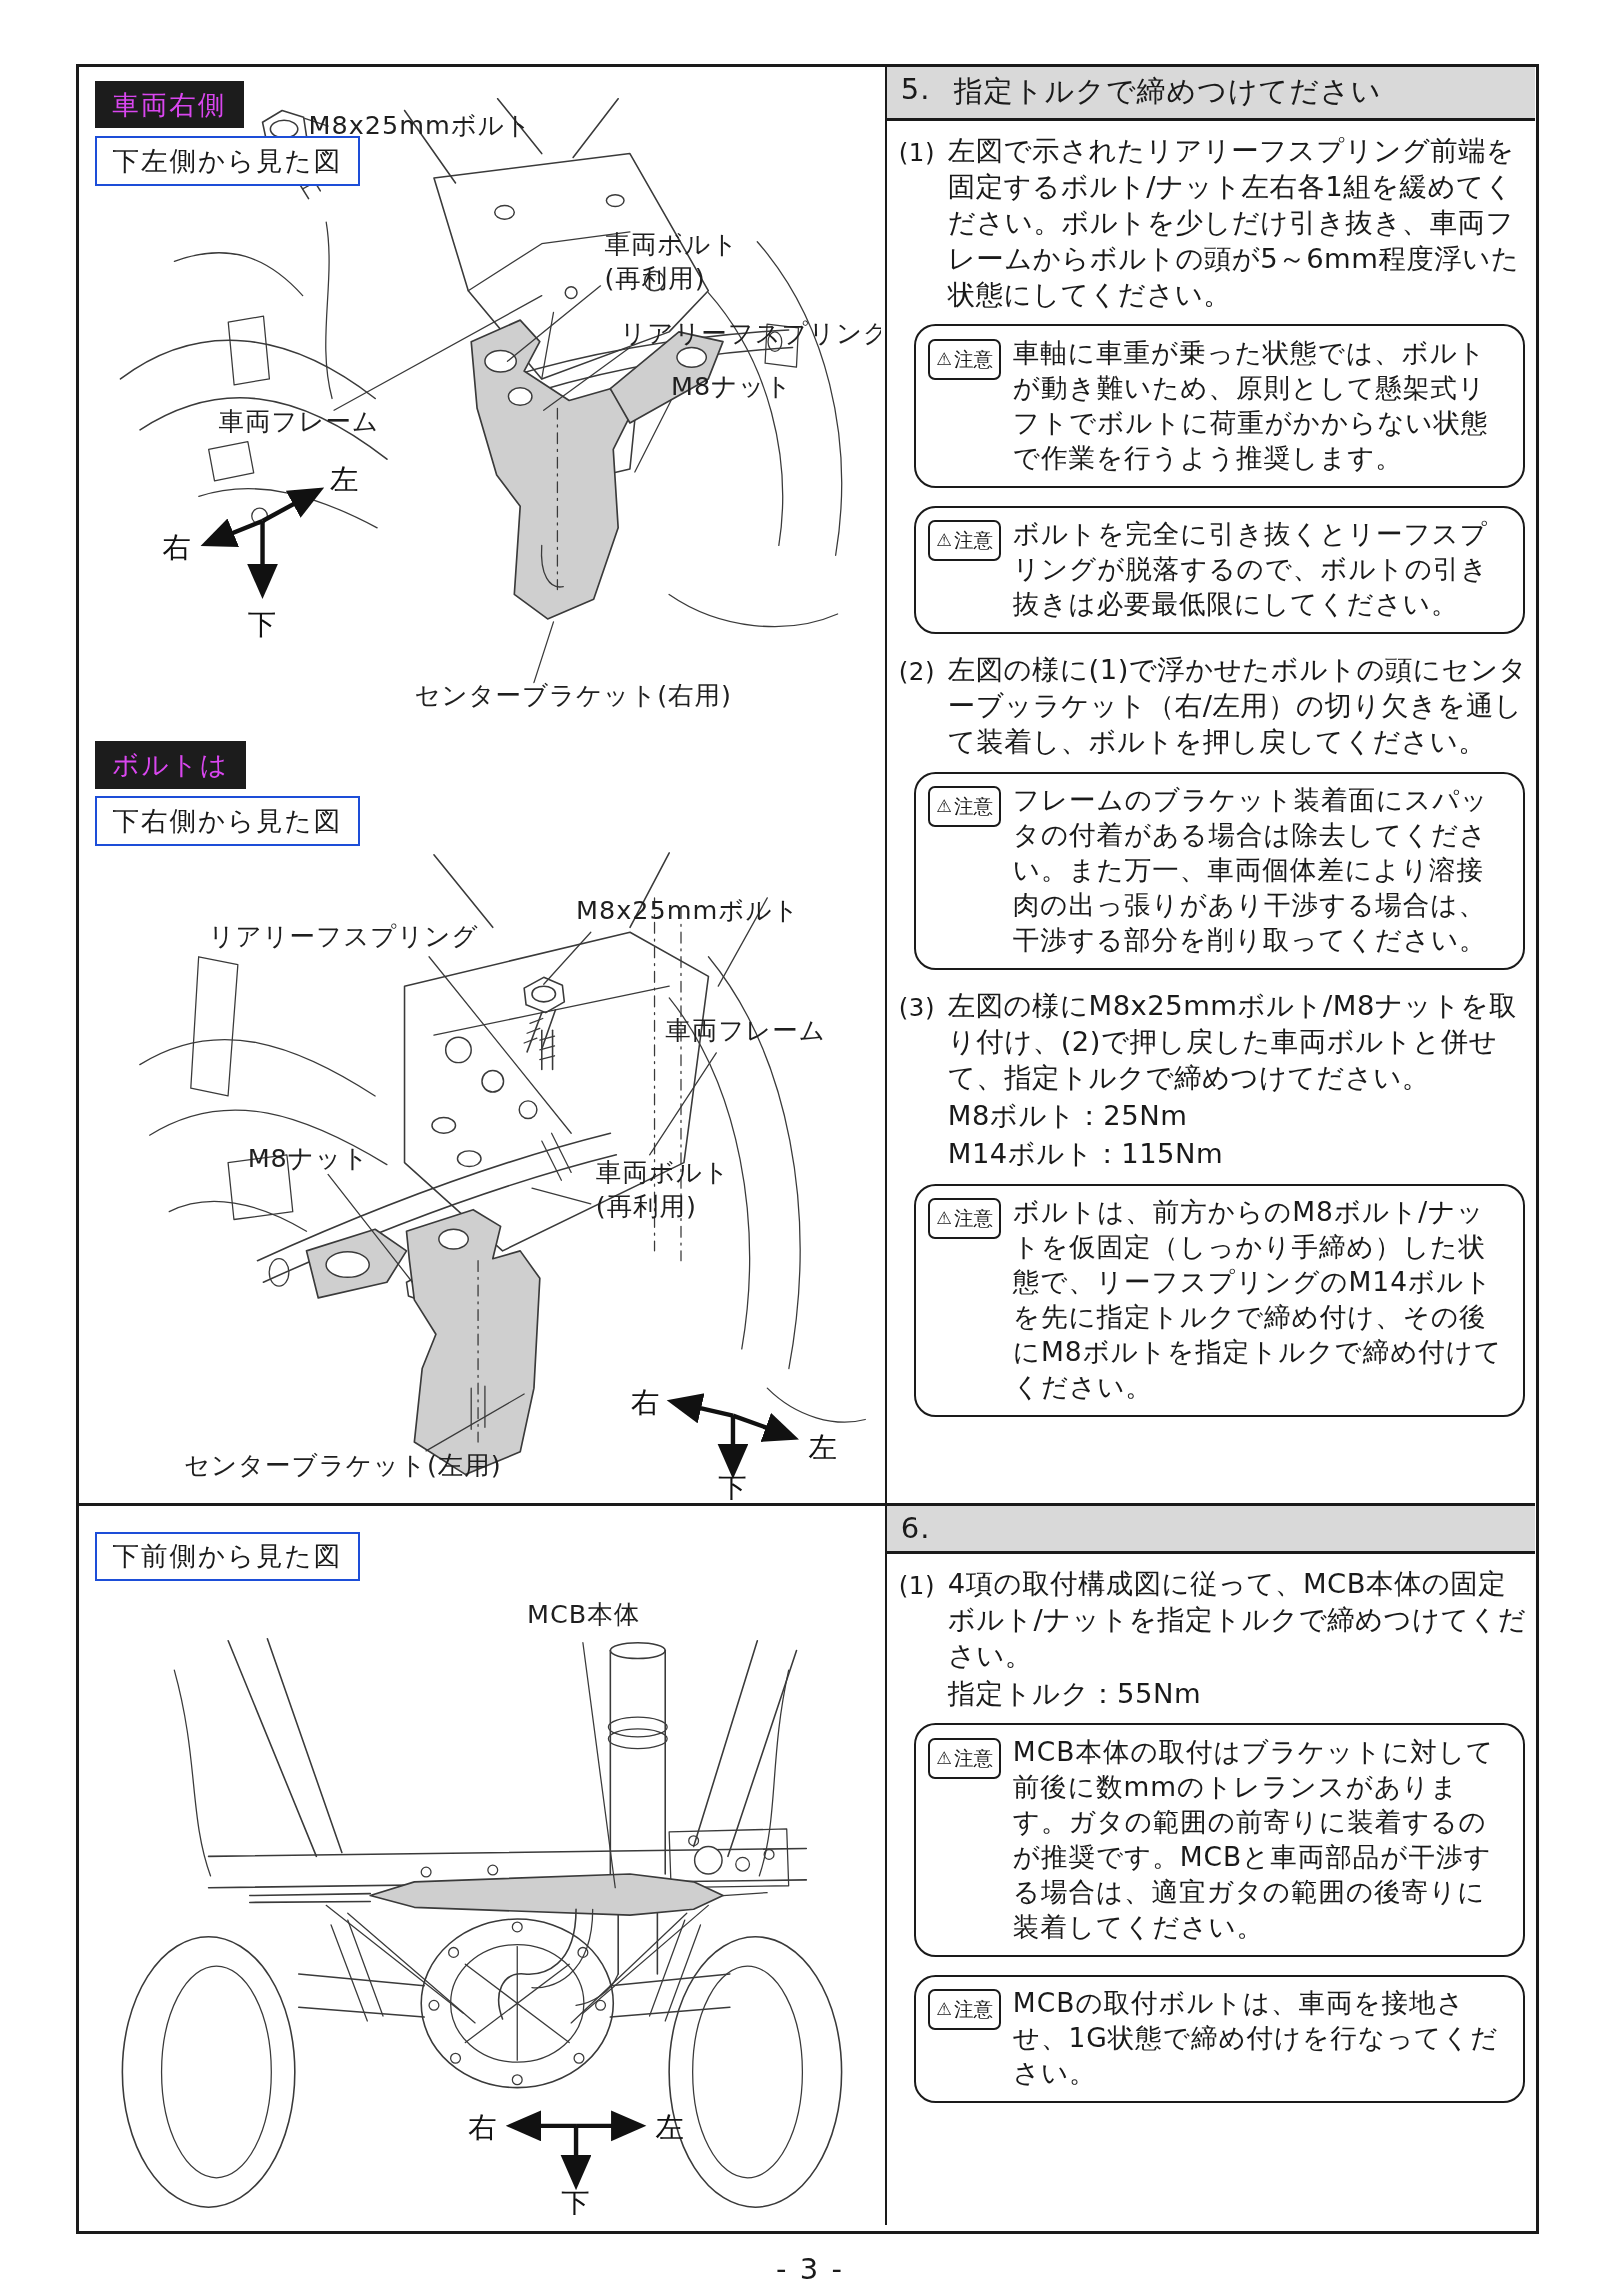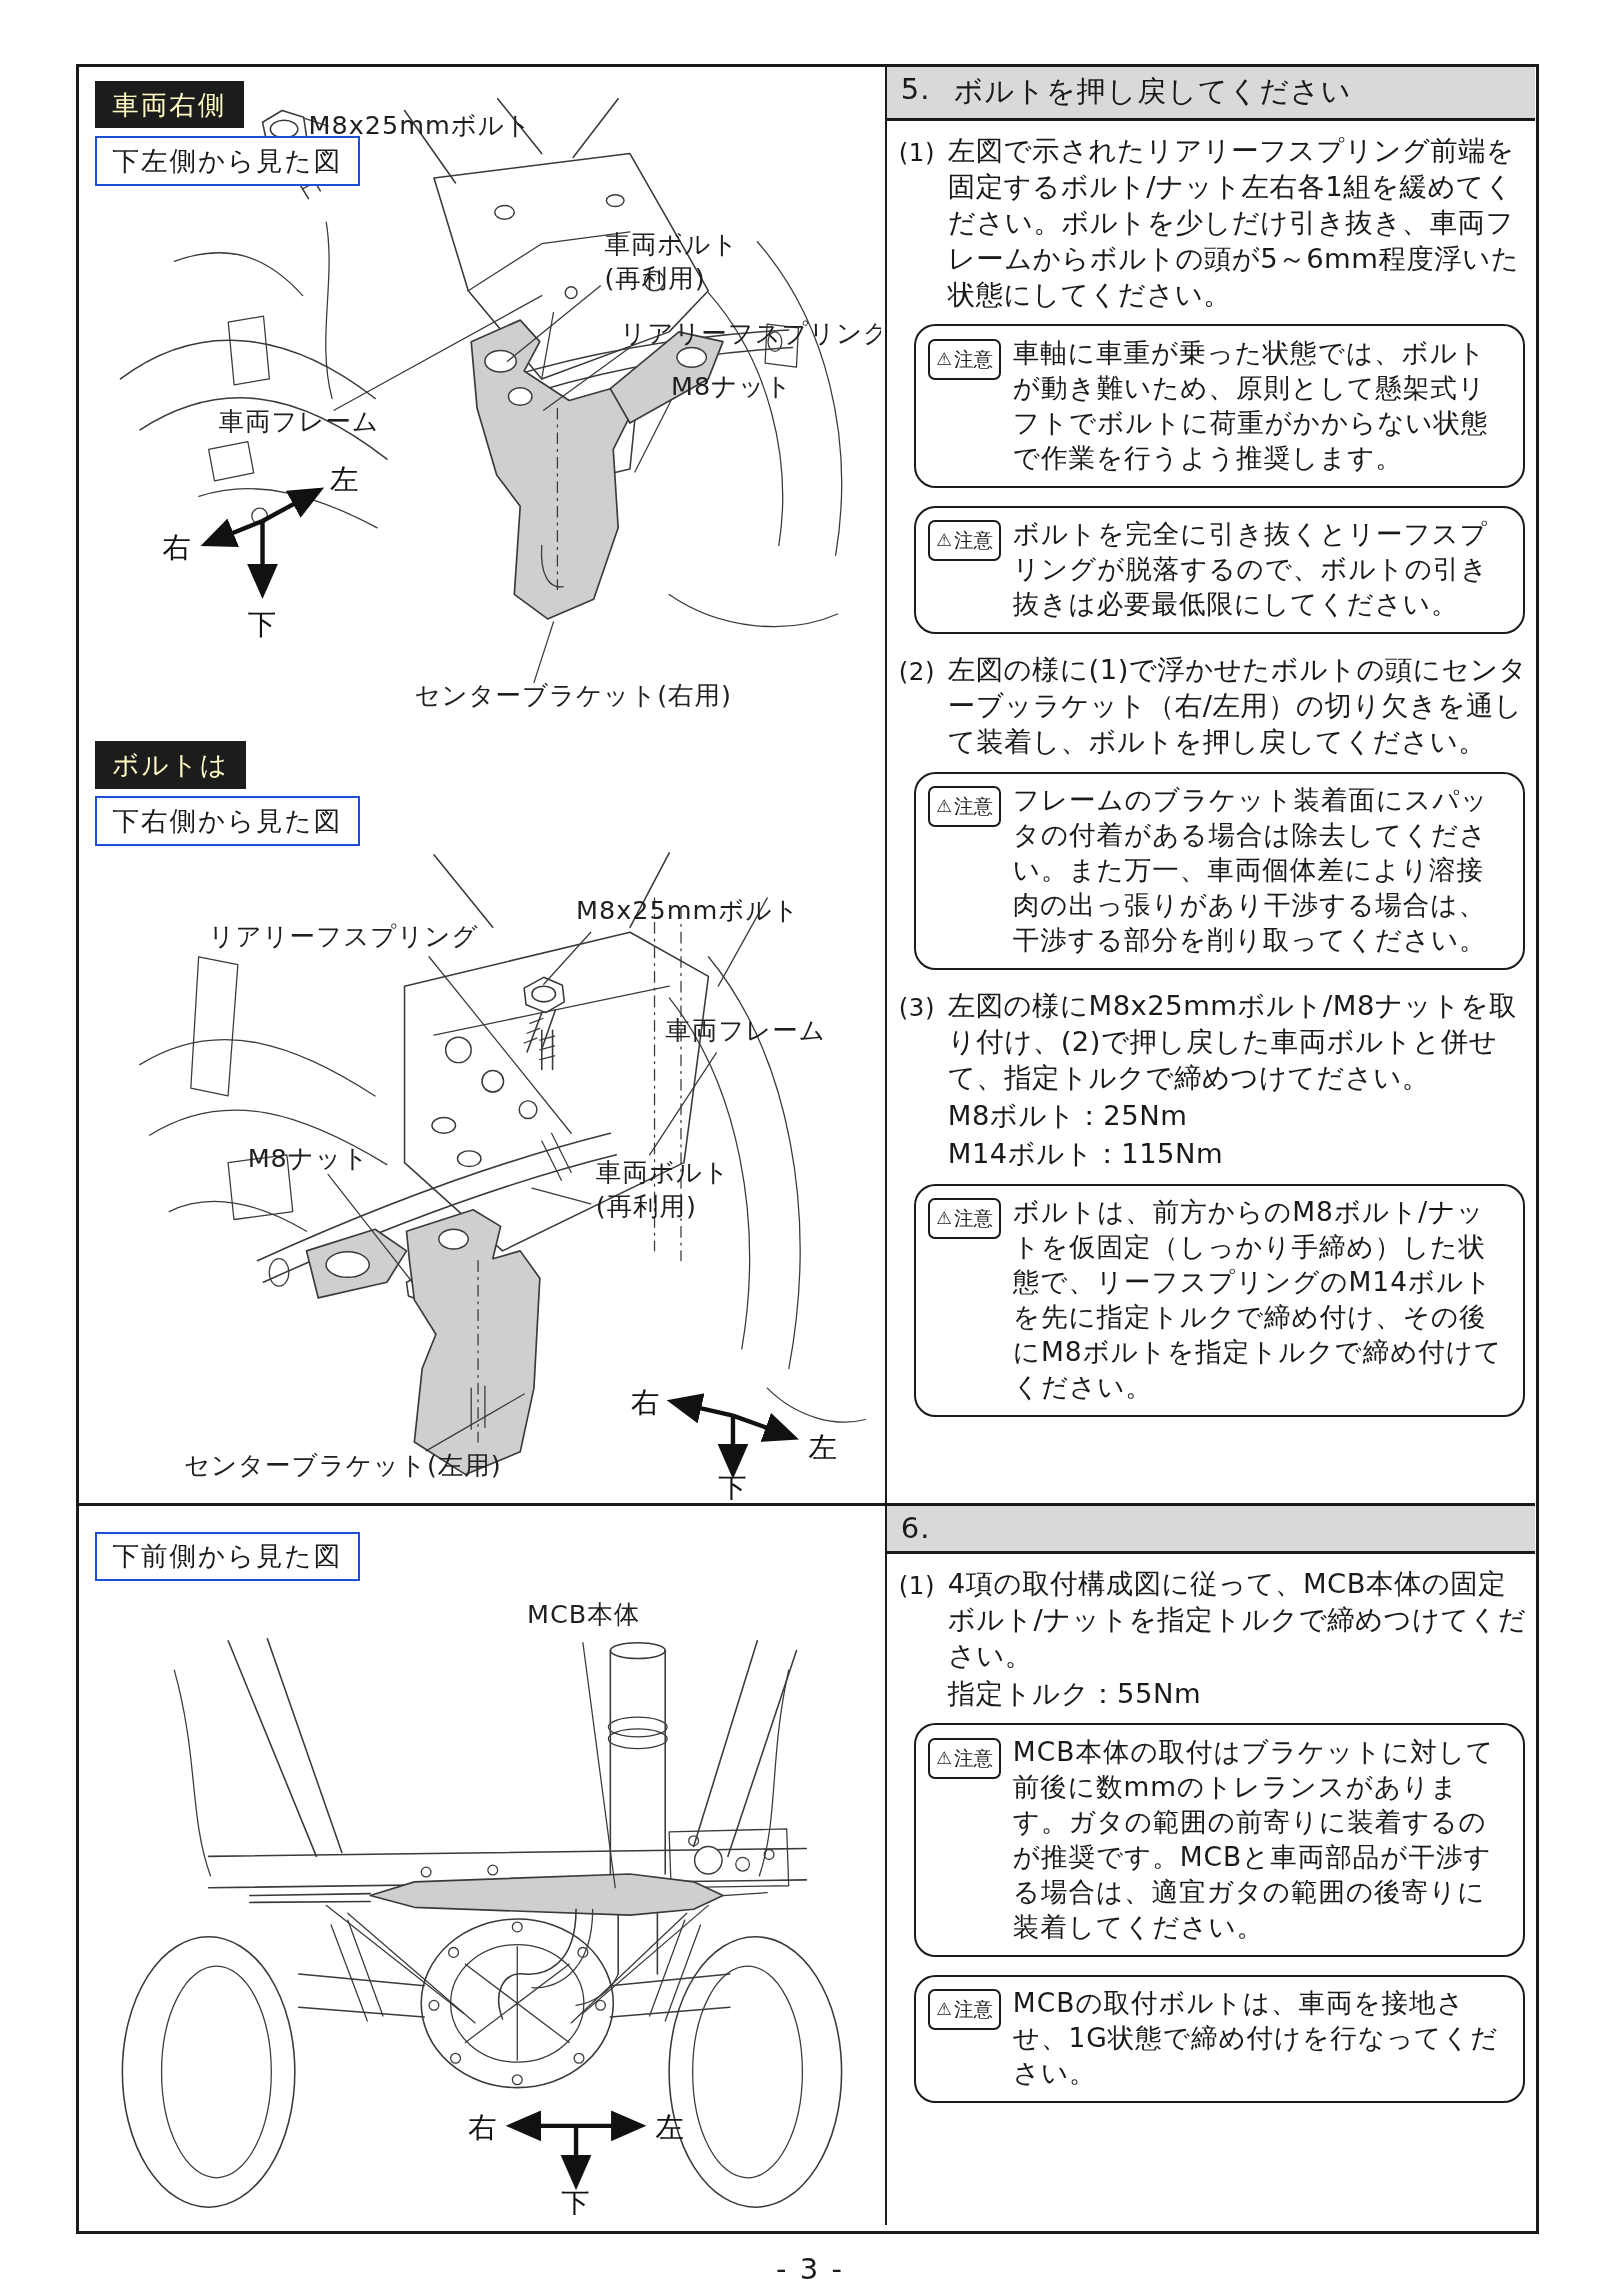--- a/index.html
+++ b/index.html
@@ -35,21 +35,21 @@
   .caution-badge {
     flex:none; display:flex; align-items:center; gap:2px;
     border:2px solid #1a1a1a; border-radius:6.9px; padding:1px 5.9px;
     font-size:19.6px; letter-spacing:0; height:fit-content; margin-top:3.9px; background:#fff;
   }
   .warn-glyph { font-size:17.6px; line-height:1; }
   .caution-text { flex:1; }
 
   
   .side-badge {
-    position:absolute; z-index:3; background:#1c1c1c; color:#fef9c3;
+    position:absolute; z-index:3; background:#1c1c1c; color:#d946ef;
     font-size:26.5px; padding:5.9px 17.6px; letter-spacing:2px;
   }
   .view-box {
     position:absolute; z-index:3; background:#ffffff; border:2px solid #1d4ed8;
     font-size:26.5px; padding:4.9px 15.7px; letter-spacing:2px;
   }
   .art { position:absolute; z-index:1; }
   .art .ln { fill:none; stroke:#3a3a3a; stroke-width:1.6; stroke-linecap:round; stroke-linejoin:round; }
   .art .thin { stroke-width:1.3; }
   .art .fillg { fill:#cfcfcf; stroke:#3a3a3a; stroke-width:1.7; stroke-linejoin:round; }
@@ -248,21 +248,21 @@
           <text class="cmp-lbl" x="590" y="584" text-anchor="end">右</text>
           <text class="cmp-lbl" x="742" y="630">左</text>
           <text class="cmp-lbl" x="650" y="672">下</text>
         </g>
       </svg>
     </div>
 
     <div class="cell c-tr">
       <div class="sec-header">
         <span>5.</span>
-        <span>ボルトを押し戻してください</span>
+        <span>指定トルクで締めつけてださい</span>
       </div>
       <div class="text-body">
         <div class="step">
           <span class="step-num">(1)</span>
           <div class="step-text">左図で示されたリアリーフスプリング前端を固定するボルト/ナット左右各1組を緩めてください。ボルトを少しだけ引き抜き、車両フレームからボルトの頭が5～6mm程度浮いた状態にしてください。</div>
         </div>
         <div class="caution">
           <span class="caution-badge">
             <span class="warn-glyph">⚠</span>
             <span>注意</span>

